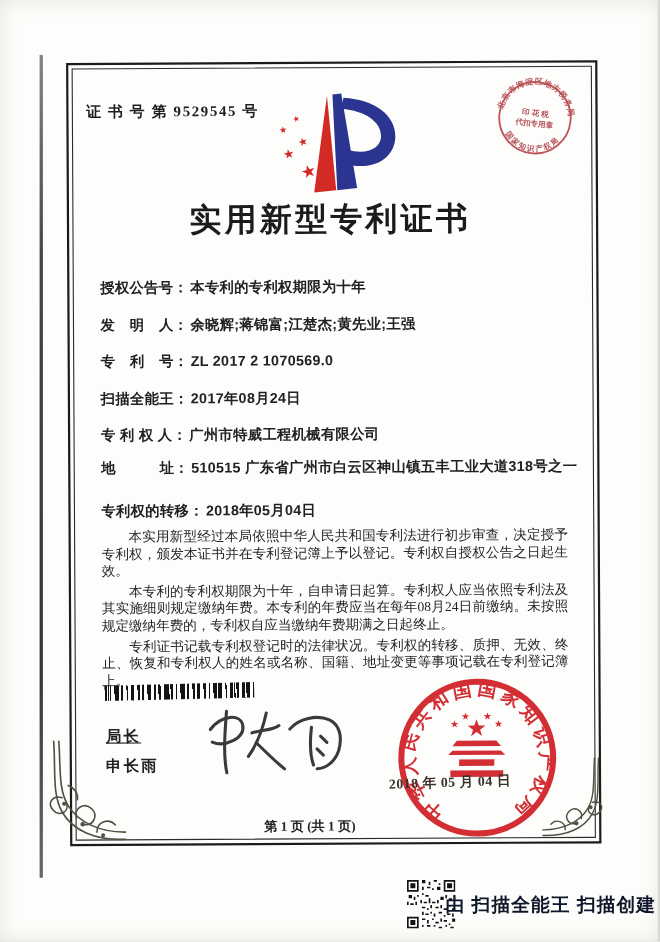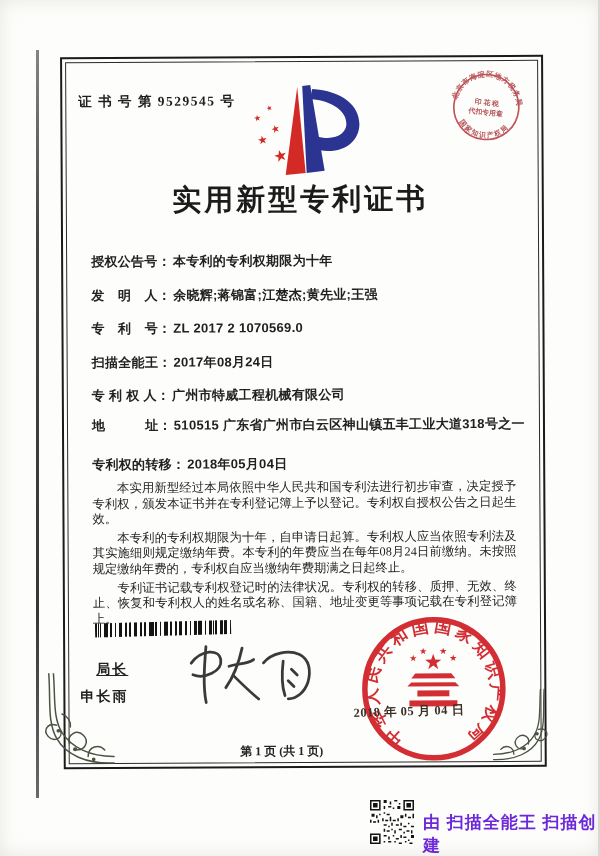--- a/index.html
+++ b/index.html
@@ -23,26 +23,26 @@
   .fvalue{margin-left:2px;max-width:352px;}
   .grant-right{position:absolute;left:243px;top:0;display:flex;font-weight:700;}
   .paras{left:92px;top:480px;width:424px;}
   .paras p{margin:0 0 3px;text-indent:2em;text-align:justify;
            font:500 12.3px/15.6px "Liberation Serif","DejaVu Serif",serif;color:#242424;}
   .barcode{left:94px;top:621px;width:136px;height:14px;transform:rotate(-1.1deg);
      background-image:
        repeating-linear-gradient(90deg,#141414 0 2px,transparent 2px 5px,#141414 5px 6px,transparent 6px 9px,#141414 9px 12px,transparent 12px 15px),
        repeating-linear-gradient(90deg,transparent 0 3px,#141414 3px 4px,transparent 4px 11px,#141414 11px 13px,transparent 13px 23px);}
   .signer-title{left:95px;top:660px;font-size:14px;font-weight:700;letter-spacing:2px;text-decoration:underline;}
-  .signer-name{left:79px;top:687px;font-size:14px;font-weight:700;letter-spacing:2px;font-family:Liberation Serif, serif;}
+  .signer-name{left:95px;top:687px;font-size:14px;font-weight:700;letter-spacing:2px;font-family:Liberation Serif, serif;}
   .seal-date{left:352px;top:703px;width:172px;font:700 12.5px "Liberation Serif","DejaVu Serif",serif;
              letter-spacing:.5px;color:#3a3027;transform:rotate(-1.5deg);z-index:6;}
   .footer{left:130px;top:743px;width:300px;text-align:center;
           font:600 12px "Liberation Serif","DejaVu Serif",serif;color:#242424;}
-  .credit{left:423px;top:811px;font-size:17px;font-weight:600;letter-spacing:1px;color:#6d28d9;}
+  .credit{left:405px;top:811px;font-size:17px;font-weight:600;letter-spacing:1px;color:#0f172a;}
   svg{display:block;}
 </style>
 </head>
 <body>
 
 <div class="page">
 
   <div class="scan-edge-left"></div>
   <div class="scan-edge-right"></div>
 

